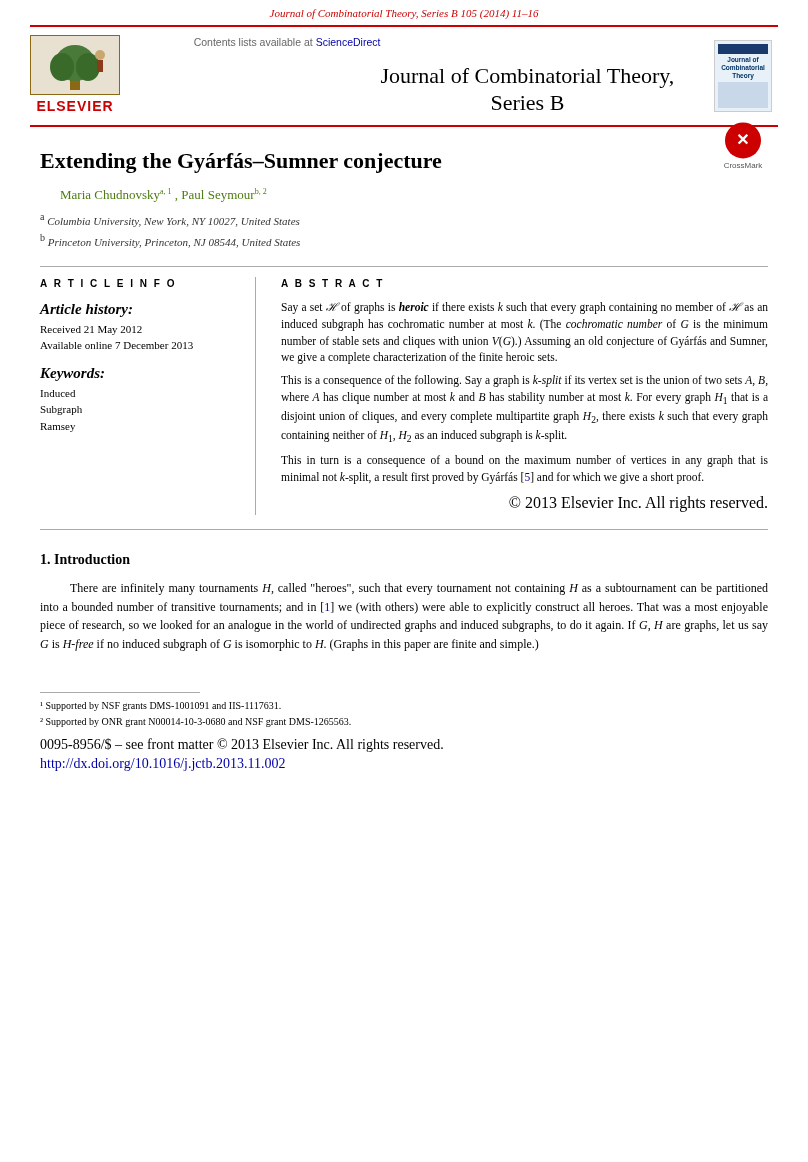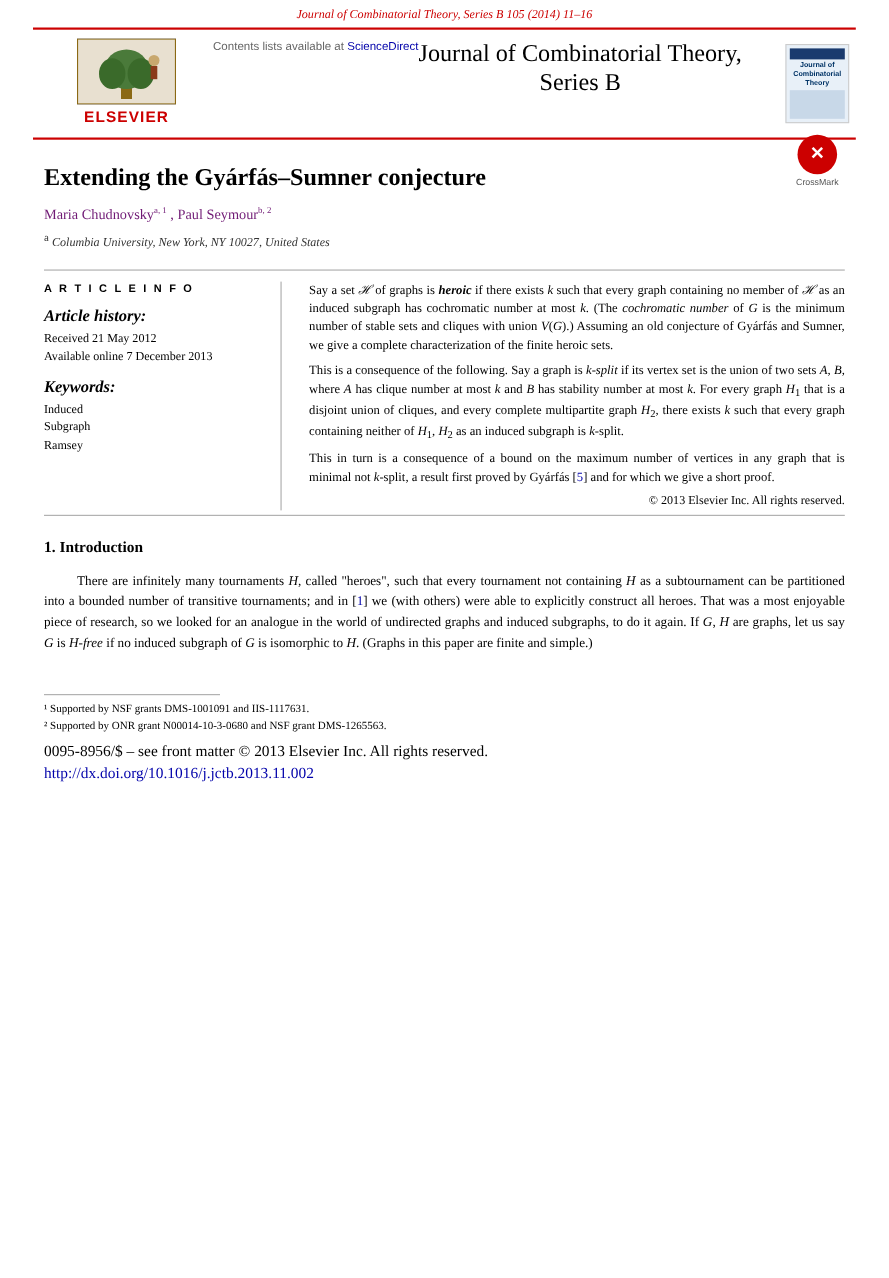--- a/index.html
+++ b/index.html
@@ -31,21 +31,21 @@
       align-items: stretch;
       padding: 8px 0;
       margin: 0 30px;
       position: relative;
     }
 
     .journal-header-left {
       width: 130px;
       display: flex;
       align-items: center;
-      justify-content: flex-end;
+      justify-content: flex-start;
       flex-shrink: 0;
     }
 
     .elsevier-logo {
       display: flex;
       flex-direction: column;
       align-items: center;
     }
 
     .elsevier-tree-img {
@@ -89,20 +89,21 @@
     .science-direct-link {
       color: #00a;
       text-decoration: none;
     }
 
     .journal-title-main {
       font-size: 22px;
       font-family: 'Times New Roman', Times, serif;
       color: #000;
       line-height: 1.2;
+      margin-top: 28px;
     }
 
     .journal-url {
       font-size: 10.5px;
       color: #00a;
       margin-top: 4px;
       font-family: Arial, sans-serif;
     }
 
     .journal-header-right {
@@ -145,23 +146,24 @@
       font-size: 22px;
       font-weight: bold;
       color: #000;
       margin-bottom: 10px;
       line-height: 1.3;
       font-family: 'Times New Roman', Times, serif;
     }
 
     .authors-line {
       font-size: 13px;
-      color: #701a75;
+      color: #4d7c0f;
       margin-bottom: 6px;
       font-family: 'Times New Roman', Times, serif;
+      margin-left: 20px;
     }
 
     .affil-line {
       font-size: 11px;
       font-style: italic;
       color: #333;
       margin-bottom: 2px;
     }
 
     .affil-label {
@@ -171,21 +173,21 @@
     }
 
     
     .two-col-section {
       display: flex;
       gap: 20px;
       margin-top: 16px;
       border-top: 1px solid #aaa;
       padding-top: 10px;
       border-bottom: 1px solid #aaa;
-      padding-bottom: 4px;
+      padding-bottom: 14px;
     }
 
     .article-info-col {
       width: 190px;
       flex-shrink: 0;
       font-size: 11.5px;
     }
 
     .section-header {
       font-family: Arial, sans-serif;
@@ -319,21 +321,21 @@
       margin-top: 2px;
       text-align: center;
     }
 
     .paper-title-area {
       position: relative;
     }
 
     .copyright-abstract {
       text-align: right;
-      font-size: 11px;
+      font-size: 16px;
       color: #000;
       margin-top: 4px;
     }
 
     .ref-link {
       color: #00a;
       text-decoration: none;
     }
 
     .vertical-divider {
@@ -406,20 +408,24 @@
   </div>
 
   <div class="authors-line">
     <span>Maria Chudnovsky</span><sup class="sup">a, 1</sup>
     <span>, Paul Seymour</span><sup class="sup">b, 2</sup>
   </div>
 
   <div class="affil-line">
     <sup class="affil-label">a</sup>
     <span>Columbia University, New York, NY 10027, United States</span>
+  </div>
+  <div class="affil-line">
+    <sup class="affil-label">b</sup>
+    <span>Princeton University, Princeton, NJ 08544, United States</span>
   </div>
 
   <div class="two-col-section">
 
     <div class="article-info-col">
       <div class="section-header">A R T I C L E   I N F O</div>
 
       <div class="info-group">
         <div class="info-group-title">Article history:</div>
         <div class="info-line">Received 21 May 2012</div>
@@ -432,20 +438,21 @@
           <li>Induced</li>
           <li>Subgraph</li>
           <li>Ramsey</li>
         </ul>
       </div>
     </div>
 
     <div class="vertical-divider"></div>
 
     <div class="abstract-col">
+      <div class="section-header">A B S T R A C T</div>
 
       <div class="abstract-text">
         <p>Say a set <span class="italic">ℋ</span> of graphs is <span class="italic bold">heroic</span> if there exists <span class="italic">k</span> such that every graph containing no member of <span class="italic">ℋ</span> as an induced subgraph has cochromatic number at most <span class="italic">k</span>. (The <span class="italic">cochromatic number</span> of <span class="italic">G</span> is the minimum number of stable sets and cliques with union <span class="italic">V</span>(<span class="italic">G</span>).) Assuming an old conjecture of Gyárfás and Sumner, we give a complete characterization of the finite heroic sets.</p>
 
         <p>This is a consequence of the following. Say a graph is <span class="italic">k</span>-<span class="italic">split</span> if its vertex set is the union of two sets <span class="italic">A</span>, <span class="italic">B</span>, where <span class="italic">A</span> has clique number at most <span class="italic">k</span> and <span class="italic">B</span> has stability number at most <span class="italic">k</span>. For every graph <span class="italic">H</span><sub>1</sub> that is a disjoint union of cliques, and every complete multipartite graph <span class="italic">H</span><sub>2</sub>, there exists <span class="italic">k</span> such that every graph containing neither of <span class="italic">H</span><sub>1</sub>, <span class="italic">H</span><sub>2</sub> as an induced subgraph is <span class="italic">k</span>-split.</p>
 
         <p>This in turn is a consequence of a bound on the maximum number of vertices in any graph that is minimal not <span class="italic">k</span>-split, a result first proved by Gyárfás [<a class="ref-link" href="#">5</a>] and for which we give a short proof.</p>
 
         <div class="copyright-abstract">© 2013 Elsevier Inc. All rights reserved.</div>
       </div>

